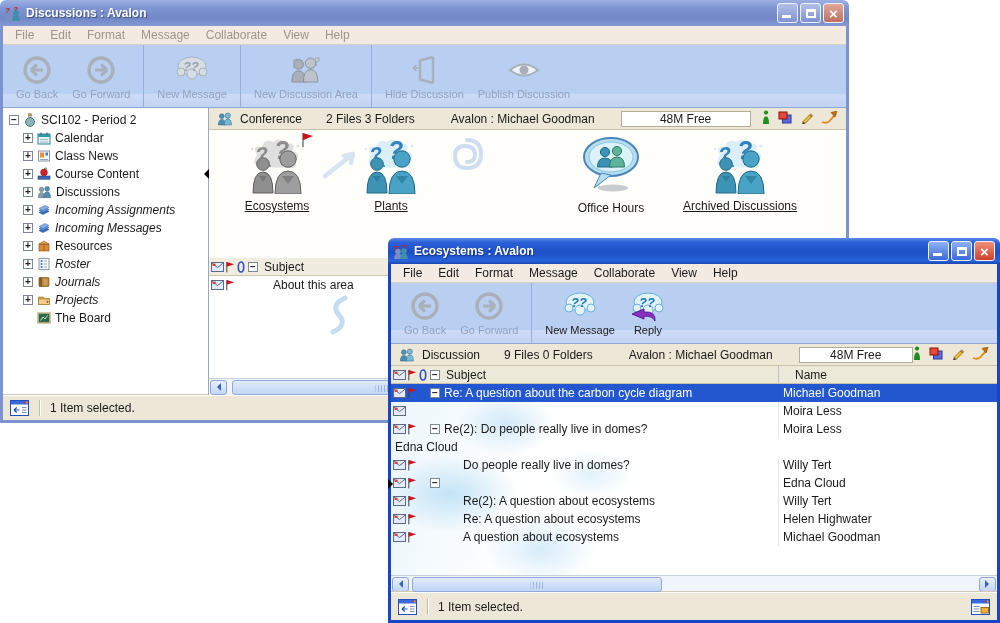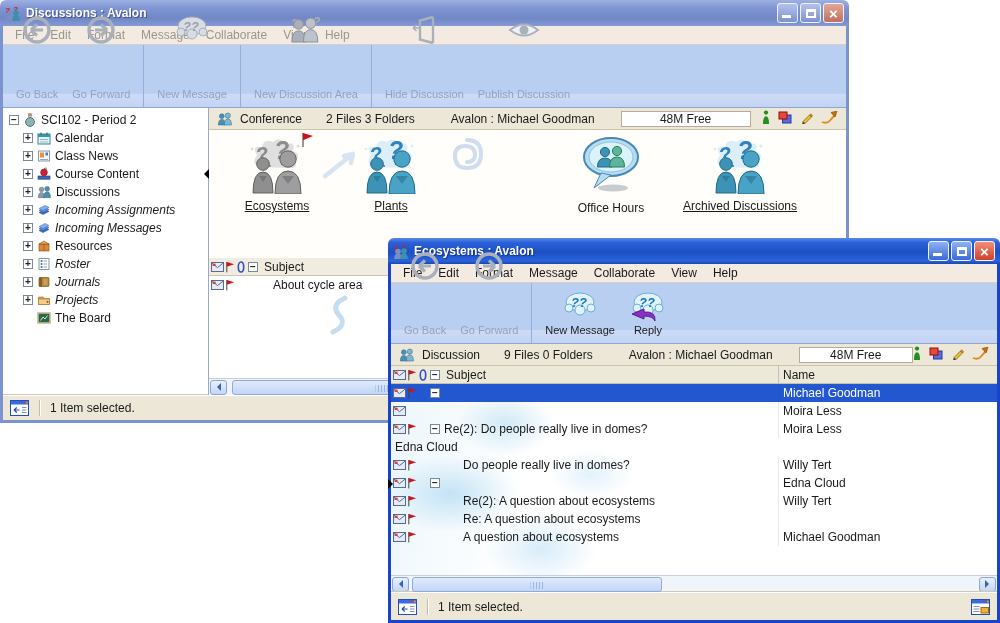--- a/index.html
+++ b/index.html
@@ -38,21 +38,21 @@
   .toolbar { flex:0 0 auto; display:flex; align-items:stretch;
     background:linear-gradient(180deg,#b9cff2 0%,#b9cff2 78%,#cbdbf7 79%,#c3d4f3 100%);
     border-bottom:1px solid #8ea6d4; }
   #back-window .toolbar { height:63px; }
   #front-window .toolbar { height:61px; }
   .tb-group { display:flex; align-items:stretch; padding:2px 6px; }
   .tb-group:not(:last-child) { border-right:1px solid #98add9; }
   .tb-btn { display:flex; flex-direction:column; align-items:center; justify-content:flex-end;
     gap:2px; padding:3px 7px 5px; }
   .tb-label { font-size:11px; white-space:nowrap; color:#1a1a1a; }
-  .tb-btn.disabled .tb-label { color:#93a2bf;margin-top:40px; }
+  .tb-btn.disabled .tb-label { color:#93a2bf; }
   .tb-icon { display:flex; align-items:flex-end; justify-content:center; height:32px; }
 
   .infobar { height:22px; flex:0 0 auto; background:#ece7d6; border-bottom:1px solid #cbc3aa;
     display:flex; align-items:center; padding:0 8px; white-space:nowrap; }
   .info-type { margin-left:7px; }
   .info-counts { margin-left:24px; }
   .info-user { margin-left:36px; }
   .free-box { background:#fff; border:1px solid #b4ac96; width:130px; height:16px;
     line-height:15px; text-align:center; margin-left:26px; }
   .info-icons { margin-left:auto; display:flex; align-items:center; gap:8px; }
@@ -98,21 +98,21 @@
     box-shadow:0 -1px 0 #cfc8b2; display:flex; align-items:center; gap:10px; padding:0 7px; }
   #back-window .statusbar { height:25px; }
   #front-window .statusbar { height:28px; }
   .sb-sep { width:1px; height:16px; background:#c4bca4; box-shadow:1px 0 0 #fff; }
   .status-right { margin-left:auto; display:flex; }
 
   
   .table-header { height:18px; flex:0 0 auto; background:#ece9d8; border-bottom:1px solid #c8c0a8; display:flex; }
   .hdr-subject { width:388px; flex:0 0 auto; display:flex; align-items:center; height:100%;
     border-right:1px solid #b8c0cc; }
-  .hdr-name { flex:1; padding-left:4px; display:flex; align-items:center; }
+  .hdr-name { flex:1; padding-left:4px; display:flex; align-items:center;margin-left:12px; }
   .rows-area { flex:1; position:relative; background:#fff; overflow:hidden; }
   .rows-area::before { content:""; position:absolute; left:0; top:0; width:310px; height:100%; z-index:0;
     background:
       radial-gradient(70px 45px at 115px 40px, rgba(145,202,235,.40), transparent 70%),
       radial-gradient(95px 55px at 60px 110px, rgba(135,198,235,.45), transparent 70%),
       radial-gradient(80px 50px at 150px 165px, rgba(150,205,240,.38), transparent 70%),
       radial-gradient(60px 35px at 200px 90px, rgba(160,210,240,.30), transparent 70%),
       linear-gradient(100deg, rgba(170,215,240,.22) 0%, transparent 45%); }
   .trow { height:18px; display:flex; align-items:center; position:relative; z-index:1; }
   .cell-subject { width:388px; flex:0 0 auto; display:flex; align-items:center; height:100%;
@@ -538,21 +538,21 @@
                   <rect x="1.6" y="1.6" width="3" height="2.4" fill="#d84030"></rect>
                 </svg>
               </span>
               <span class="icon flag-slot">
                 <svg width="10" height="12">
                   <path d="M1.8 1 V11.4" stroke="#444"></path>
                   <path d="M1.8 1 L9.2 3.2 L1.8 5.8Z" fill="#cc1520"></path>
                 </svg>
               </span>
               <span class="sp" style="width: 37px;"></span>
-              <span>About cycle area</span>
+              <span>About this area</span>
             </div>
             <span class="decor" style="position: absolute; left: 116px; top: 18px;"><svg width="26" height="42">
                 <path d="M20 4 Q5 11 14 21 Q23 31 8 38" fill="none" stroke="#bcd8ee" stroke-width="5" stroke-linecap="round"></path>
               </svg></span>
           </div>
         <div class="hscroll">
           <span class="sb-btn">
               <span class="tri-l"></span>
             </span>
           <span class="sb-track">
@@ -749,20 +749,21 @@
             </span>
             <span class="icon flag-slot">
               <svg width="10" height="12">
                 <path d="M1.8 1 V11.4" stroke="#444"></path>
                 <path d="M1.8 1 L9.2 3.2 L1.8 5.8Z" fill="#cc1520"></path>
               </svg>
             </span>
             <span class="sp" style="width: 12px;"></span>
             <span class="pm-box" style="background: rgb(255, 255, 255);">−</span>
             <span class="sp" style="width: 4px;"></span>
+            <span>Re: A question about the carbon cycle diagram</span>
           </span>
           <span class="cell-name">Michael Goodman</span>
         </div>
         <div class="trow">
           <span class="cell-subject">
             <span class="icon env-slot">
               <svg width="13" height="10">
                 <rect x="0.5" y="0.5" width="12" height="9" fill="#e4ebf6" stroke="#5a6a88"></rect>
                 <path d="M0.5 0.8 L6.5 5.6 L12.5 0.8" fill="none" stroke="#5a6a88"></path>
                 <rect x="1.6" y="1.6" width="3" height="2.4" fill="#d84030"></rect>
@@ -870,20 +871,21 @@
             </span>
             <span class="icon flag-slot">
               <svg width="10" height="12">
                 <path d="M1.8 1 V11.4" stroke="#444"></path>
                 <path d="M1.8 1 L9.2 3.2 L1.8 5.8Z" fill="#cc1520"></path>
               </svg>
             </span>
             <span class="sp" style="width: 45px;"></span>
             <span>Re: A question about ecosystems</span>
           </span>
+          <span class="cell-name">Helen Highwater</span>
         </div>
         <div class="trow">
           <span class="cell-subject">
             <span class="icon env-slot">
               <svg width="13" height="10">
                 <rect x="0.5" y="0.5" width="12" height="9" fill="#e4ebf6" stroke="#5a6a88"></rect>
                 <path d="M0.5 0.8 L6.5 5.6 L12.5 0.8" fill="none" stroke="#5a6a88"></path>
                 <rect x="1.6" y="1.6" width="3" height="2.4" fill="#d84030"></rect>
               </svg>
             </span>

